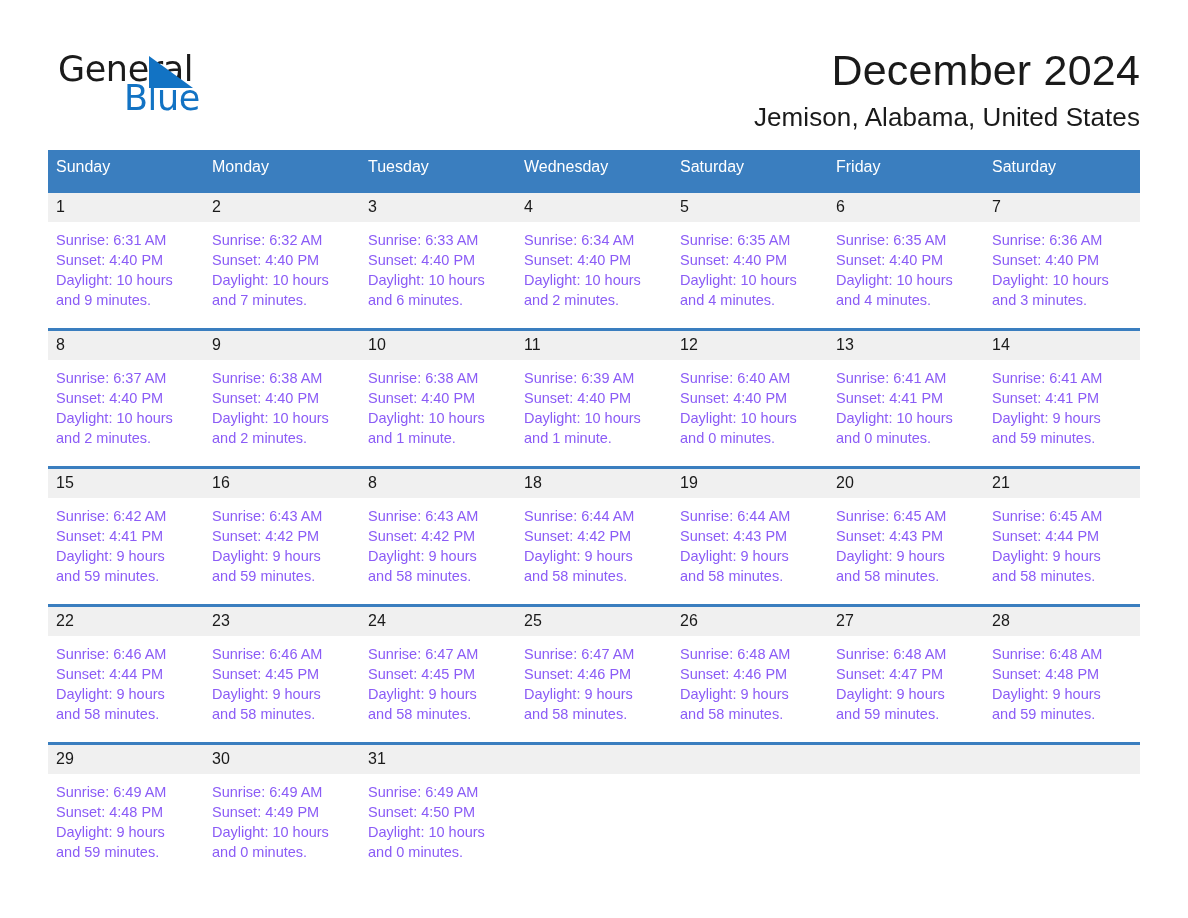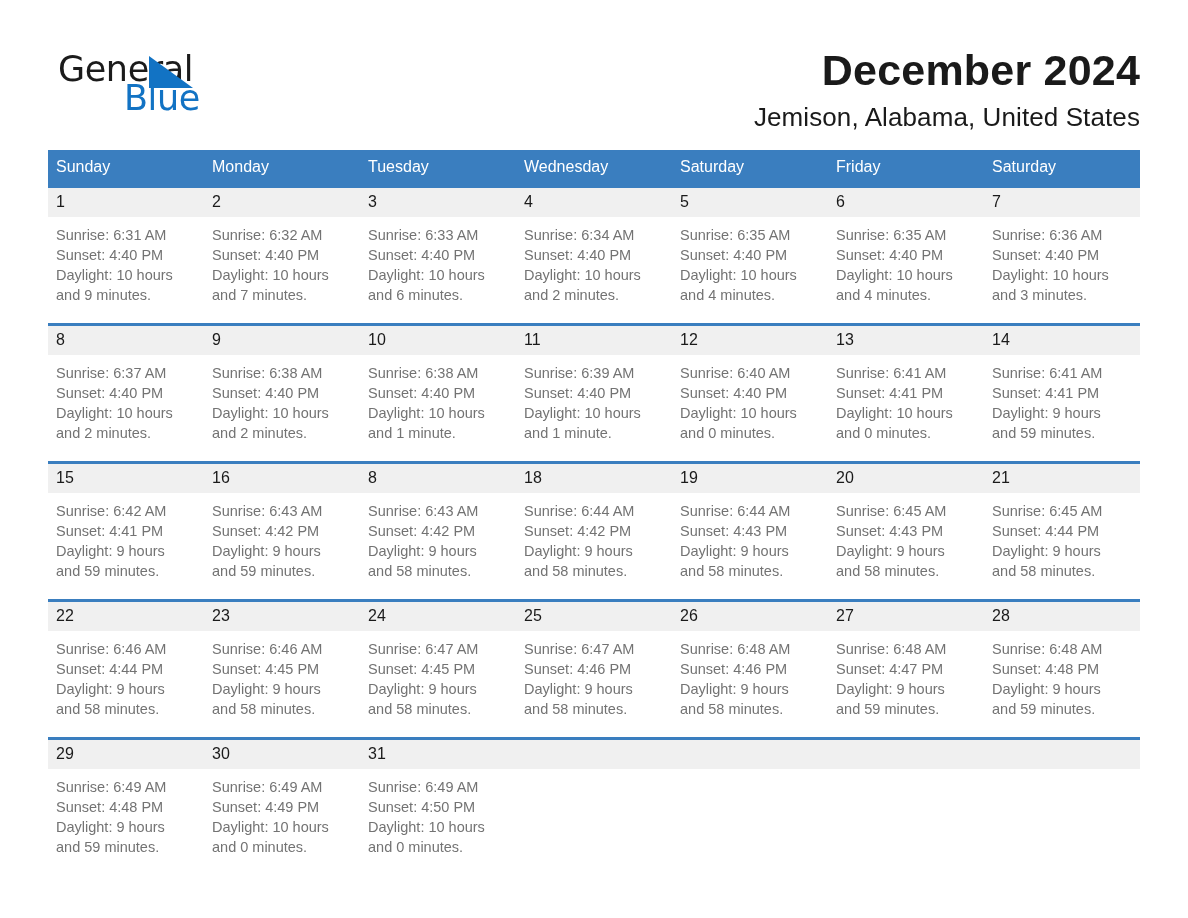--- a/index.html
+++ b/index.html
@@ -56,21 +56,21 @@
     font-family: "DejaVu Sans", sans-serif;
     font-weight: 400;
   }
 
   .titles {
     text-align: right;
     padding-top: 2px;
   }
   .month-title {
     font-size: 43px;
-    font-weight: 700;
+    font-weight: 400;
     color: #1a1a1a;
     line-height: 1.15;
     letter-spacing: 0.2px;
   }
   .location {
     font-size: 26px;
     font-weight: 400;
     color: #1a1a1a;
     margin-top: 7px;
     letter-spacing: 0.1px;
@@ -82,21 +82,21 @@
     width: 1092px;
     border-collapse: collapse;
     table-layout: fixed;
   }
   .calendar th {
     background: #3a7ebf;
     color: #ffffff;
     font-weight: 400;
     font-size: 16px;
     text-align: left;
-    padding: 8px 0 9px 8px;
+    padding: 8px 0 14px 8px;
     border: none;
   }
   .calendar td {
     vertical-align: top;
     padding: 0;
     width: 156px;
     border: none;
   }
   .week-row > td {
     border-top: 3px solid #3a7ebf;
@@ -106,21 +106,21 @@
     font-size: 16px;
     color: #1a1a1a;
     padding: 6px 0 7px 8px;
     line-height: 1;
     height: 29px;
   }
   .daybody {
     padding: 8px 8px 8px 8px;
     font-size: 14.5px;
     line-height: 20px;
-    color: #737373;
+    color: #8b5cf6;
     height: 106px;
   }
   .daybody div { white-space: nowrap; }
   .cell-empty .daynum { background: #f0f0f0; }
   .cell-empty .daybody { }
 </style>
 </head>
 <body>
 
 <div class="page">

